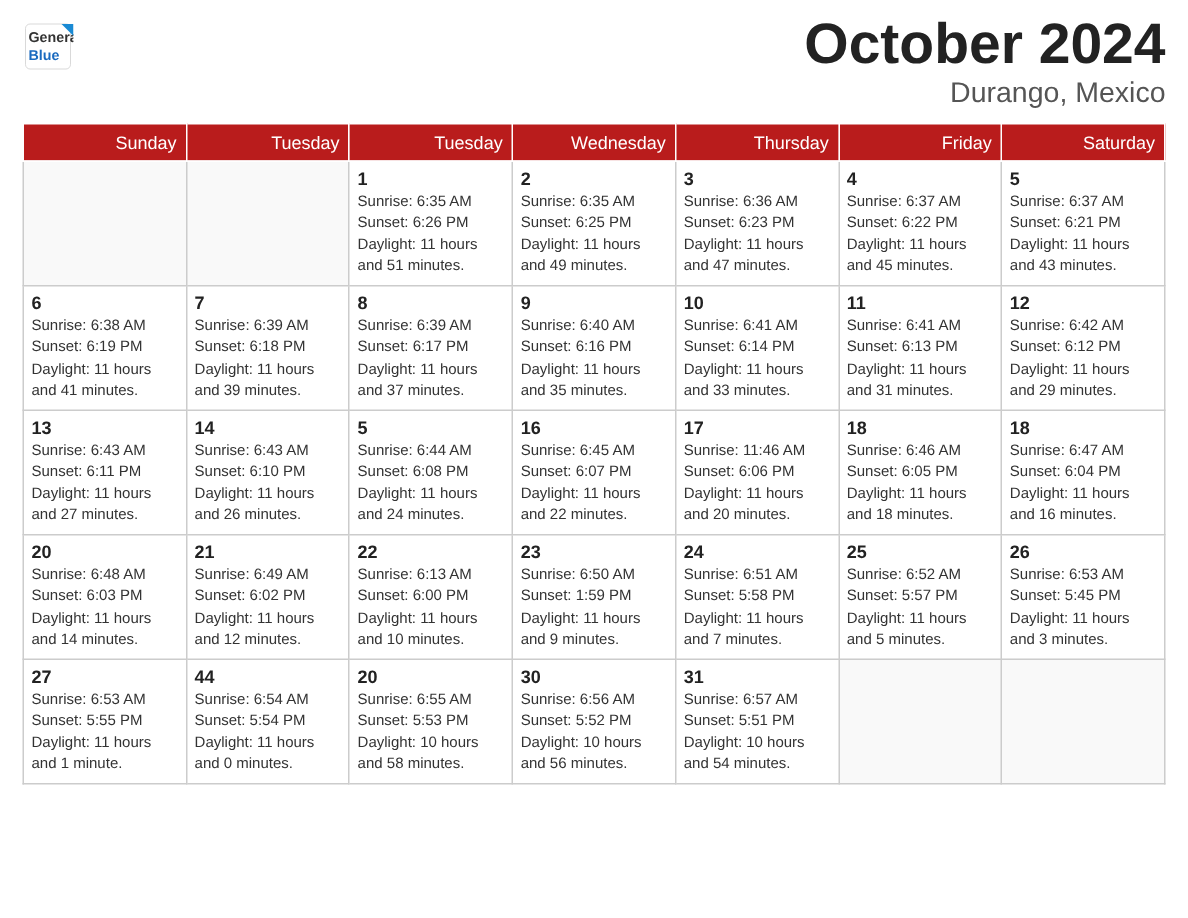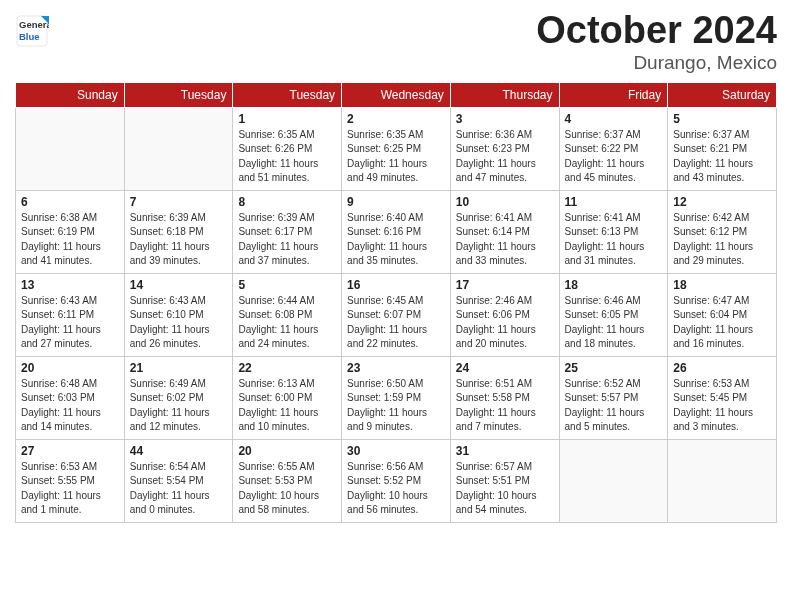--- a/index.html
+++ b/index.html
@@ -210,21 +210,21 @@
 Daylight: 11 hours and 24 minutes.</div>
           </td>
           <td>
             <span class="day-num">16</span>
             <div class="day-info">Sunrise: 6:45 AM
 Sunset: 6:07 PM
 Daylight: 11 hours and 22 minutes.</div>
           </td>
           <td>
             <span class="day-num">17</span>
-            <div class="day-info">Sunrise: 2:46 AM
+            <div class="day-info">Sunrise: 11:46 AM
 Sunset: 6:06 PM
 Daylight: 11 hours and 20 minutes.</div>
           </td>
           <td>
             <span class="day-num">18</span>
             <div class="day-info">Sunrise: 6:46 AM
 Sunset: 6:05 PM
 Daylight: 11 hours and 18 minutes.</div>
           </td>
           <td>

